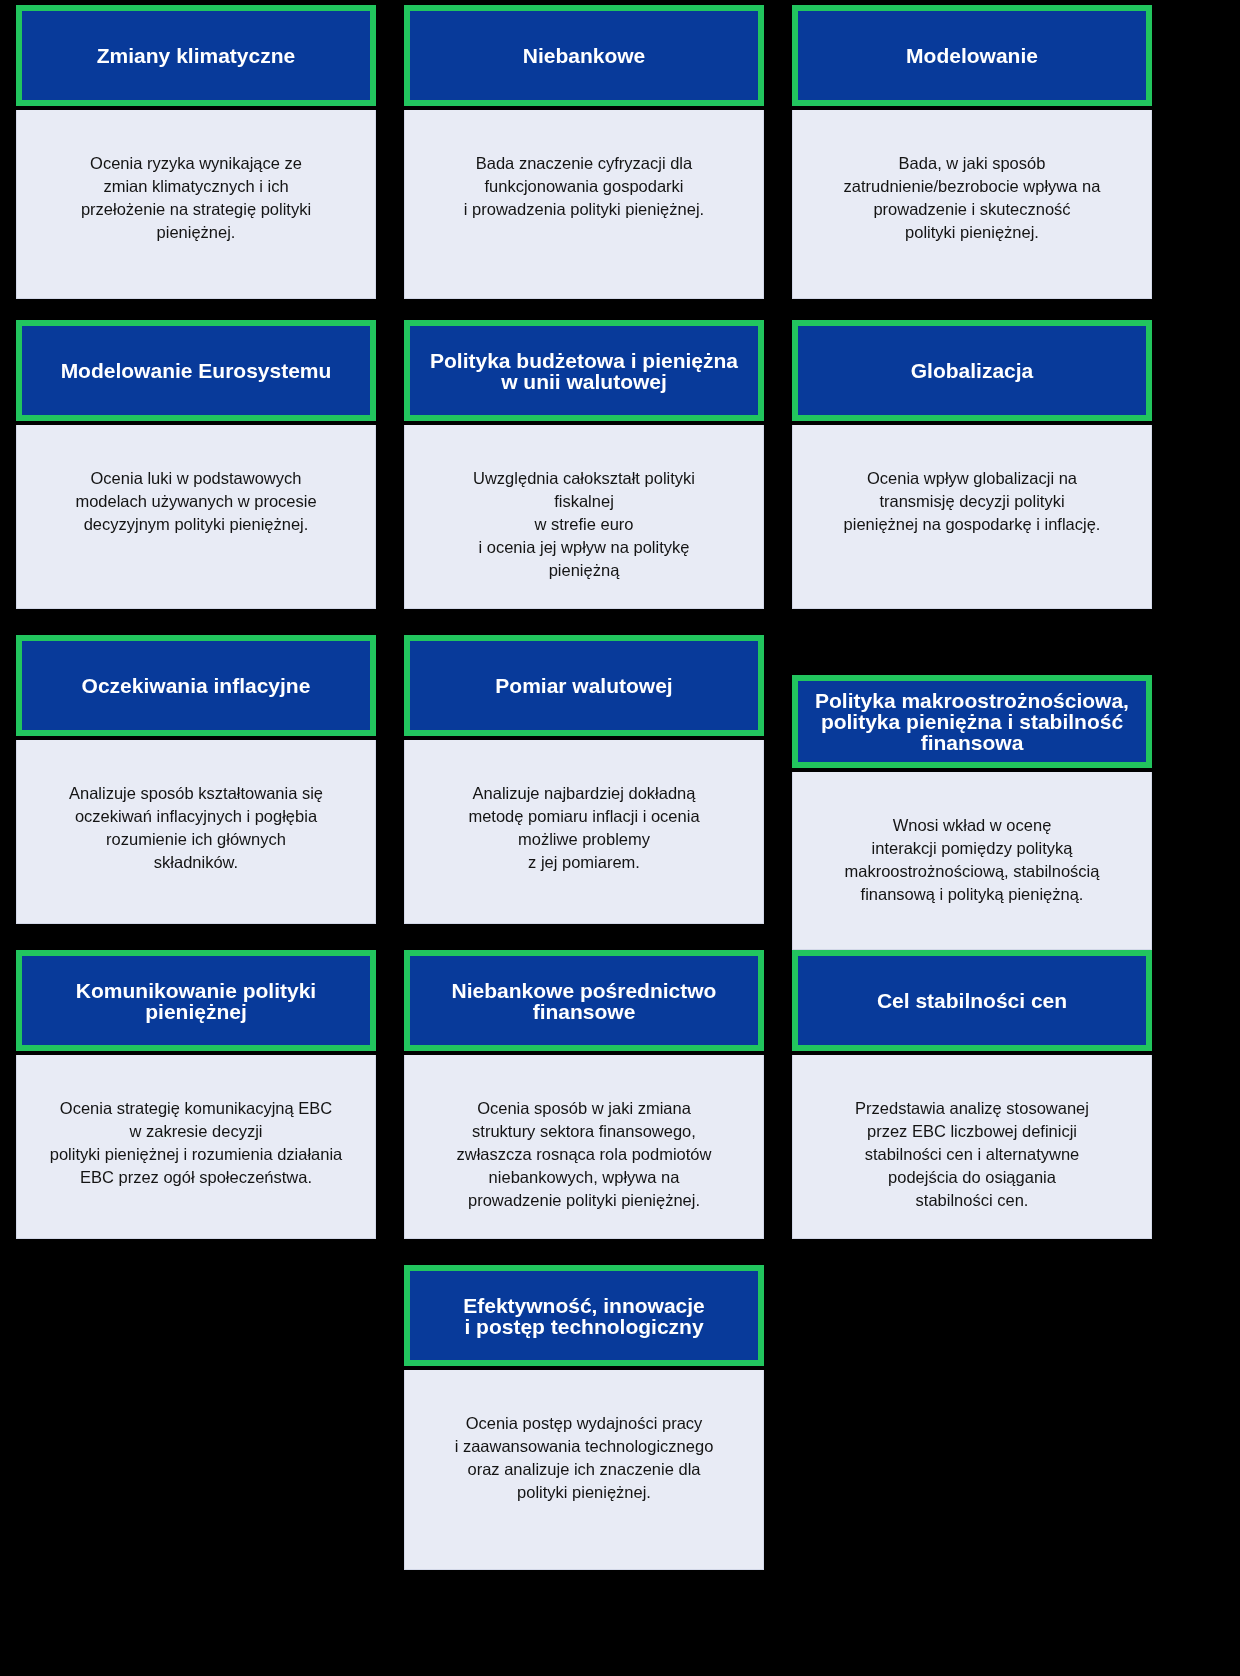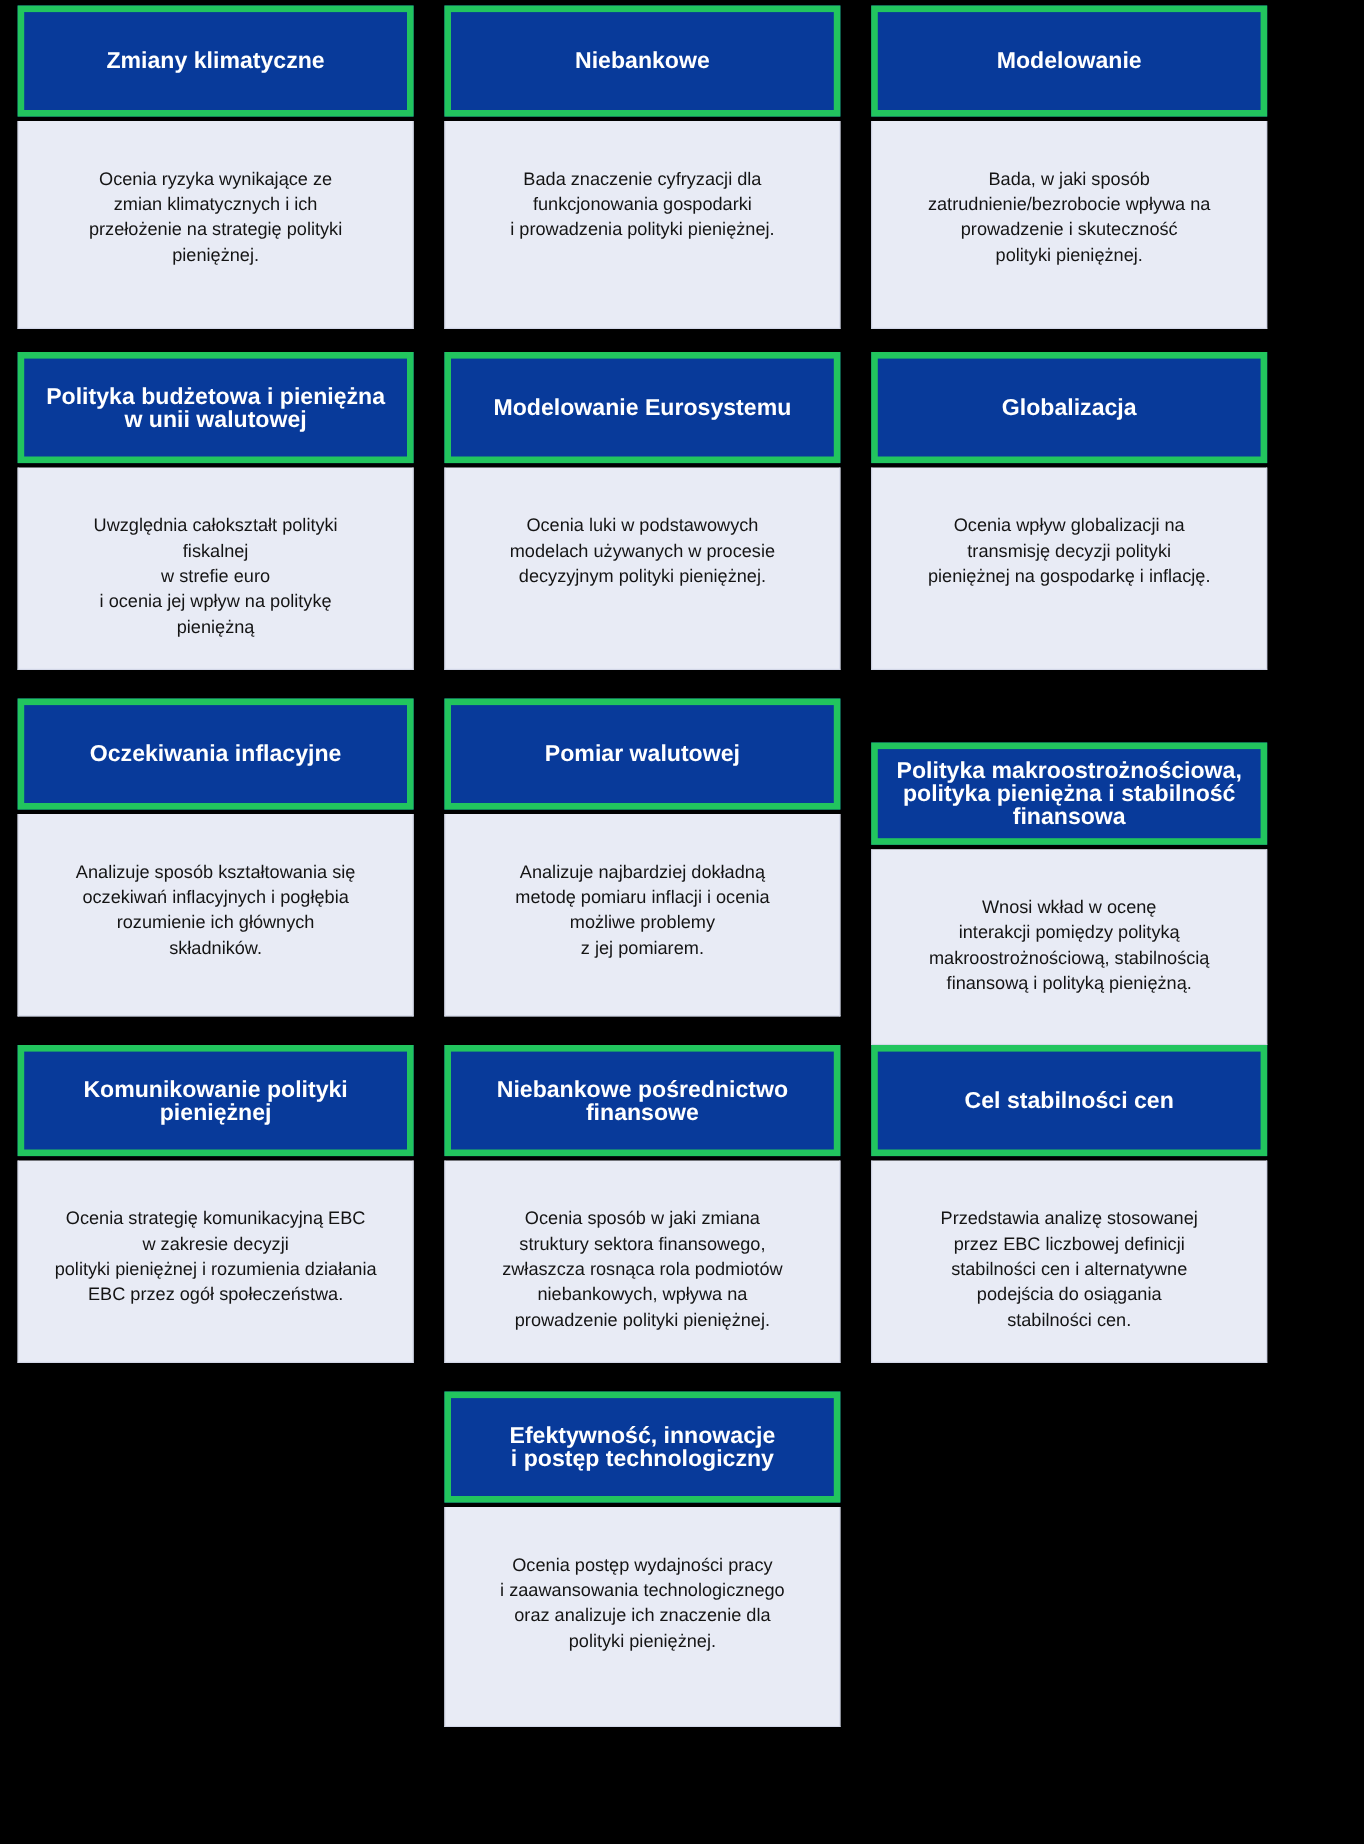--- a/index.html
+++ b/index.html
@@ -92,30 +92,30 @@
   </div>
 
   <div class="card">
     <div class="card-header h-1">Modelowanie</div>
     <div class="card-body b-1">
         <span class="txt">Bada, w jaki sposób<br>zatrudnienie/bezrobocie wpływa na<br>prowadzenie i skuteczność<br>polityki pieniężnej.</span>
       </div>
   </div>
 
   <div class="card">
-    <div class="card-header h-2">Polityka budżetowa i pieniężna<br>w unii walutowej</div>
+    <div class="card-header h-2">Modelowanie Eurosystemu</div>
     <div class="card-body b-2">
-        <span class="txt">Uwzględnia całokształt polityki<br>fiskalnej<br>w strefie euro<br>i ocenia jej wpływ na politykę<br>pieniężną</span>
+        <span class="txt">Ocenia luki w podstawowych<br>modelach używanych w procesie<br>decyzyjnym polityki pieniężnej.</span>
       </div>
   </div>
 
   <div class="card">
-    <div class="card-header h-2">Modelowanie Eurosystemu</div>
+    <div class="card-header h-2">Polityka budżetowa i pieniężna<br>w unii walutowej</div>
     <div class="card-body b-2">
-        <span class="txt">Ocenia luki w podstawowych<br>modelach używanych w procesie<br>decyzyjnym polityki pieniężnej.</span>
+        <span class="txt">Uwzględnia całokształt polityki<br>fiskalnej<br>w strefie euro<br>i ocenia jej wpływ na politykę<br>pieniężną</span>
       </div>
   </div>
 
   <div class="card">
     <div class="card-header h-2">Globalizacja</div>
     <div class="card-body b-2">
         <span class="txt">Ocenia wpływ globalizacji na<br>transmisję decyzji polityki<br>pieniężnej na gospodarkę i inflację.</span>
       </div>
   </div>
 

